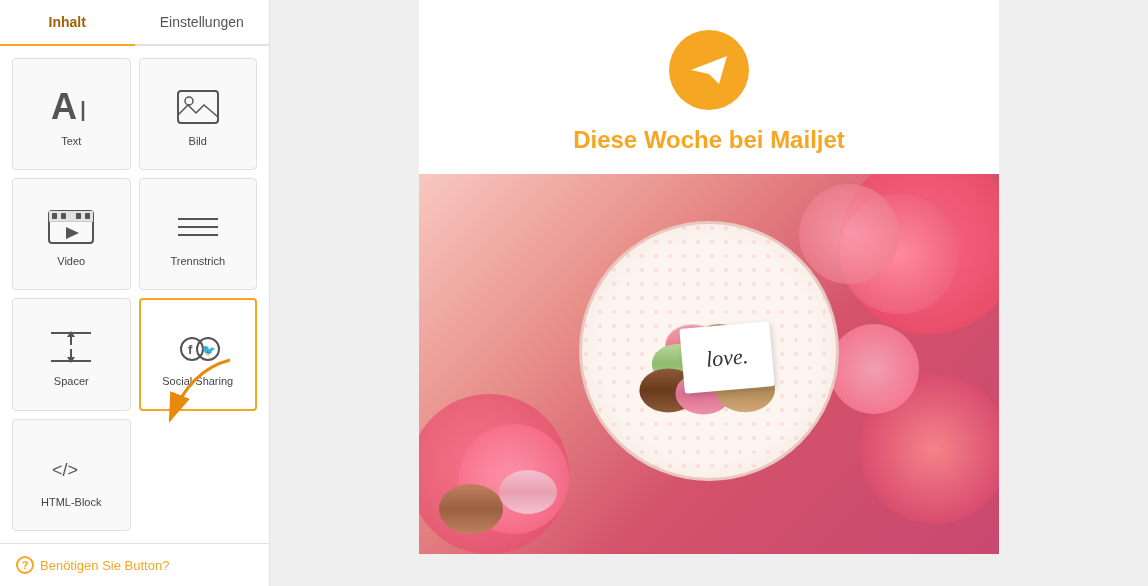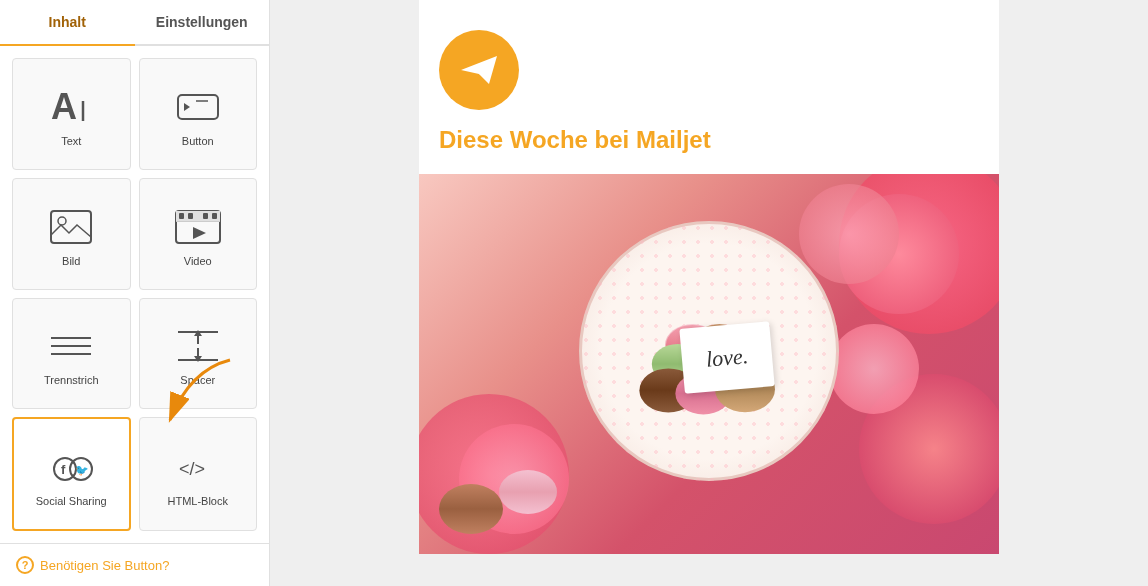--- a/index.html
+++ b/index.html
@@ -25,21 +25,21 @@
     .sidebar-tabs {
       display: flex;
       border-bottom: 2px solid #e0e0e0;
     }
 
     .sidebar-tab {
       flex: 1;
       padding: 14px 0;
       text-align: center;
       font-size: 14px;
-      font-weight: 700;
+      font-weight: 400;
       color: #555;
       cursor: pointer;
       background: none;
       border: none;
     }
 
     .sidebar-tab.active {
       color: #a16207;
       border-bottom: 2px solid #f5a623;
       margin-bottom: -2px;
@@ -114,21 +114,21 @@
       display: flex;
       flex-direction: column;
       align-items: center;
     }
 
     .email-header {
       width: 100%;
       background: #fff;
       display: flex;
       flex-direction: column;
-      align-items: flex-start;
+      align-items: center;
       padding: 30px 20px 20px;
     }
 
     .logo-circle {
       width: 80px;
       height: 80px;
       background: #f5a623;
       border-radius: 50%;
       display: flex;
       align-items: center;
@@ -219,28 +219,20 @@
   <div class="sidebar-grid">
 
     <div class="widget-item">
       <svg width="48" height="40" viewBox="0 0 48 40" fill="none">
         <text x="4" y="32" font-size="36" font-weight="bold" fill="#555" font-family="Arial">A</text>
         <line x1="36" y1="14" x2="36" y2="34" stroke="#555" stroke-width="2.5"></line>
       </svg>
       <span class="widget-label">Text</span>
     </div>
 
-    <div class="widget-item">
-      <svg width="48" height="40" viewBox="0 0 48 40">
-        <rect x="4" y="8" width="40" height="24" rx="4" stroke="#555" stroke-width="2" fill="none"></rect>
-        <line x1="22" y1="14" x2="34" y2="14" stroke="#555" stroke-width="1.5"></line>
-        <polygon points="16,20 10,16 10,24" fill="#555"></polygon>
-      </svg>
-      <span class="widget-label">Button</span>
-    </div>
 
     <div class="widget-item">
       <svg width="48" height="40" viewBox="0 0 48 40">
         <rect x="4" y="4" width="40" height="32" rx="3" stroke="#555" stroke-width="2" fill="none"></rect>
         <circle cx="15" cy="14" r="4" stroke="#555" stroke-width="1.5" fill="none"></circle>
         <polyline points="4,28 14,18 22,26 30,18 44,30" stroke="#555" stroke-width="1.5" fill="none"></polyline>
       </svg>
       <span class="widget-label">Bild</span>
     </div>
 

